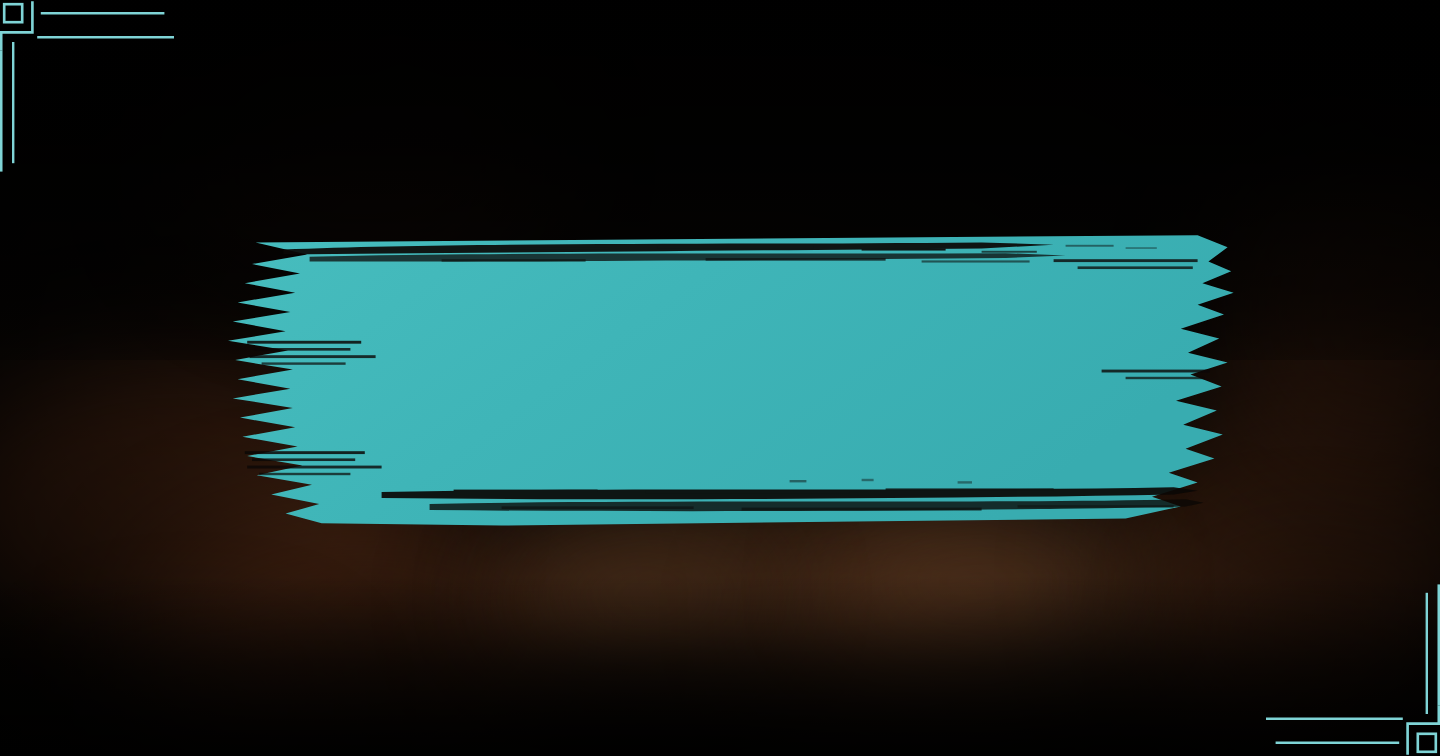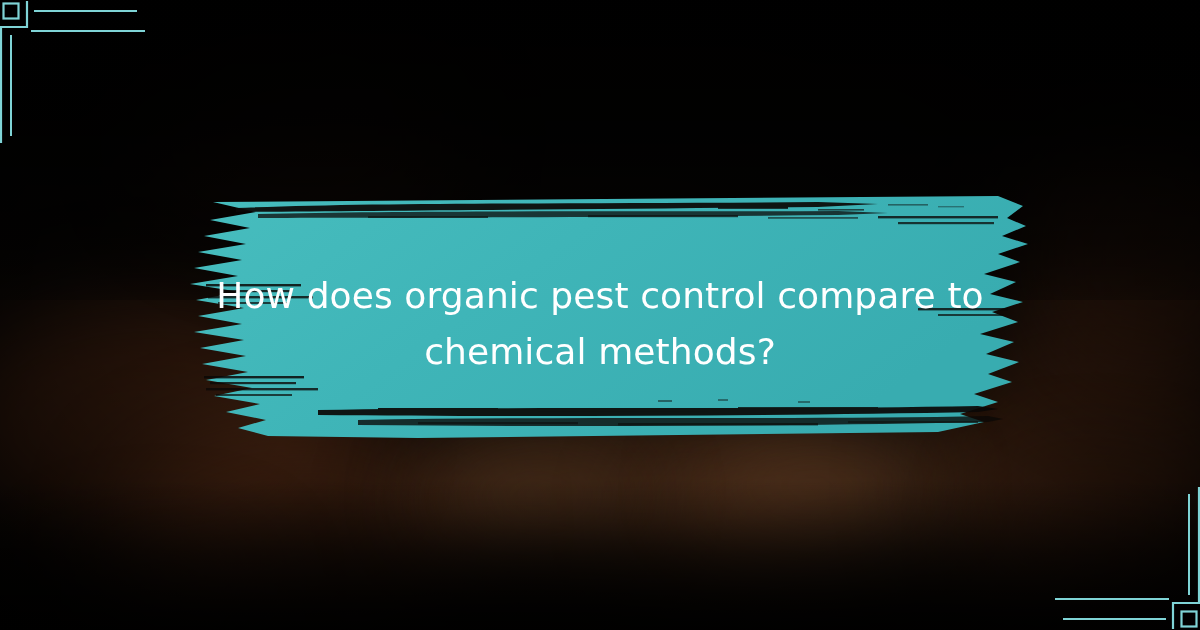--- a/index.html
+++ b/index.html
@@ -243,15 +243,14 @@
 
       <g>
         <rect x="760" y="36" width="120" height="2.4" fill="#0b0806" opacity="0.8"></rect>
         <rect x="780" y="42" width="96" height="2.2" fill="#0b0806" opacity="0.75"></rect>
         <rect x="800" y="128" width="90" height="2.4" fill="#0b0806" opacity="0.8"></rect>
         <rect x="820" y="134" width="66" height="2" fill="#0b0806" opacity="0.7"></rect>
       </g>
     </svg>
   </div>
 
-  <div class="headline">How does organic pest control compare to chemical methods?</div>
 
 </div>
 
 </body></html>

